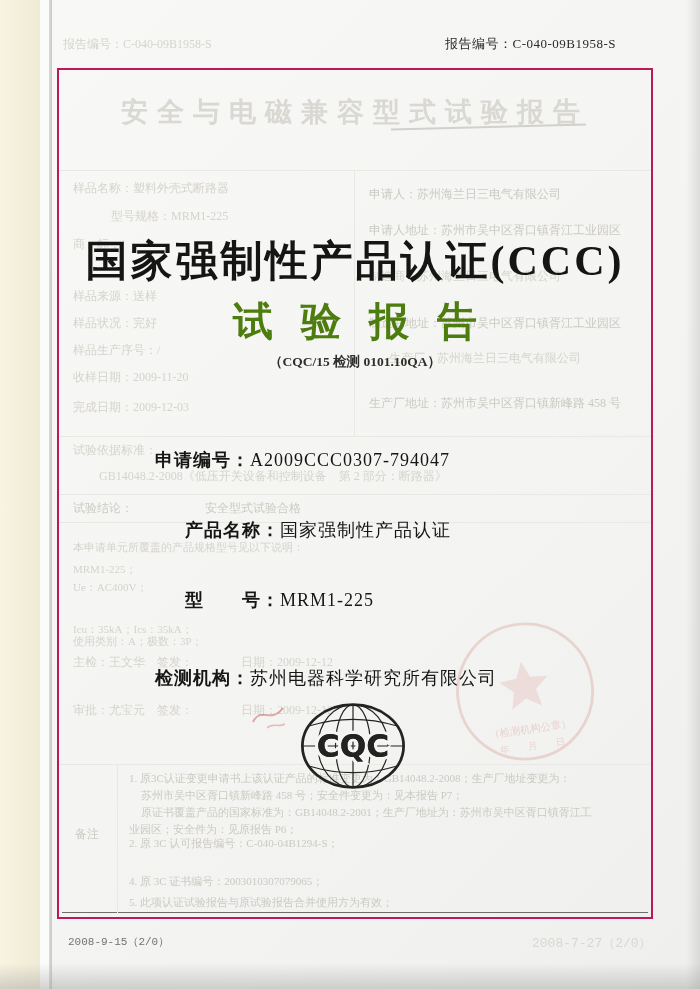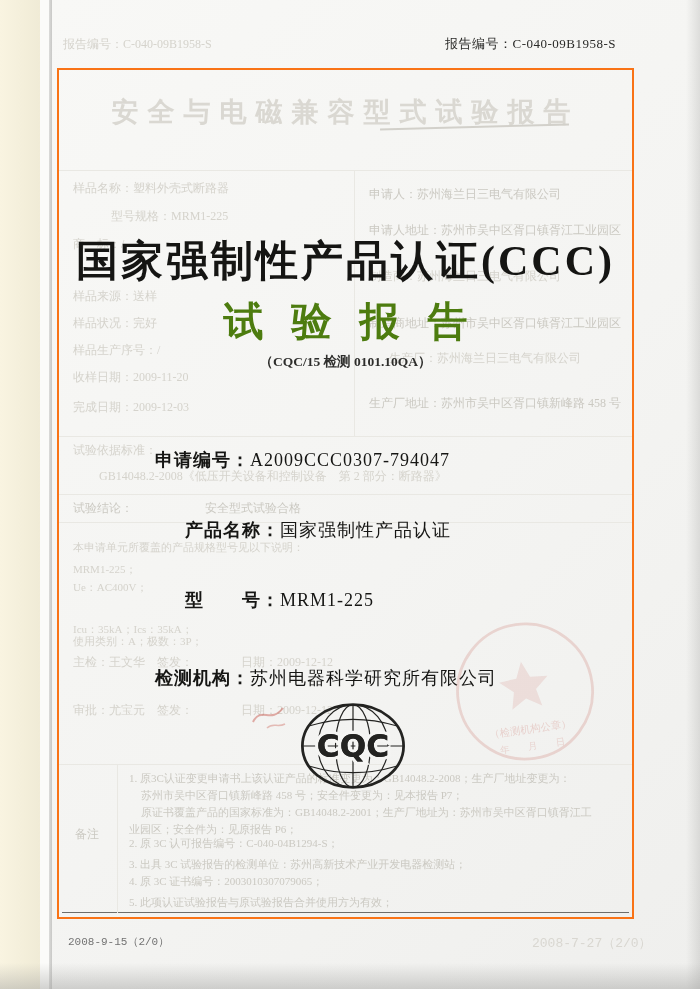--- a/index.html
+++ b/index.html
@@ -12,21 +12,21 @@
   .edge-line{position:absolute;left:49px;top:0;width:3px;height:989px;
     background:linear-gradient(to right,#c2c2c0,#9e9e9c);opacity:.55;}
   .page{position:absolute;left:52px;top:0;width:648px;height:989px;
     background:linear-gradient(135deg,#f8f8f6 0%,#f4f4f2 55%,#efefed 100%);}
   .bottom-shade{position:absolute;left:0;bottom:0;width:700px;height:26px;
     background:linear-gradient(to bottom,rgba(160,160,158,0),rgba(160,160,158,.45));}
   .right-shade{position:absolute;right:0;top:0;width:14px;height:989px;
     background:linear-gradient(to right,rgba(150,150,148,0),rgba(150,150,148,.25));}
   
   .frame{position:absolute;left:57px;top:68px;width:573px;height:847px;
-    border:2px solid #f97316;background:transparent;}
+    border:2px solid #be185d;background:transparent;padding-left:19px;}
   .frame-inner-bottom{position:absolute;left:3px;right:3px;bottom:4px;height:1px;background:#6d6d6b;}
   
   .ghost{color:#d5d3cc;}
   .ghost2{color:#cbc9c2;}
   .ghost-title{font-weight:bold;font-size:27px;letter-spacing:9px;color:#dad8d2;width:100%;text-align:center;}
   .ghost-line{font-size:12px;}
   .ghost-small{font-size:11px;}
   .ghost-strike{position:absolute;height:2px;background:#d2d0ca;transform:rotate(-1.5deg);}
   .gridline{position:absolute;background:#e9e8e3;}
   .report-no{font-size:13px;color:#2a2a28;letter-spacing:.5px;}
@@ -94,21 +94,20 @@
 
     <div class="abs ghost-line ghost" style="left:14px;top:584px;">主检：王文华　签发：　　　　日期：2009-12-12</div>
     <div class="abs ghost-line ghost" style="left:14px;top:632px;">审批：尤宝元　签发：　　　　日期：2009-12-12</div>
 
     <div class="abs ghost-line ghost2" style="left:16px;top:756px;">备注</div>
     <div class="abs ghost-small ghost2" style="left:70px;top:701px;">1. 原3C认证变更申请书上该认证产品的标准变更为：GB14048.2-2008；生产厂地址变更为：</div>
     <div class="abs ghost-small ghost2" style="left:82px;top:718px;">苏州市吴中区胥口镇新峰路 458 号；安全件变更为：见本报告 P7；</div>
     <div class="abs ghost-small ghost2" style="left:82px;top:735px;">原证书覆盖产品的国家标准为：GB14048.2-2001；生产厂地址为：苏州市吴中区胥口镇胥江工</div>
     <div class="abs ghost-small ghost2" style="left:70px;top:752px;">业园区；安全件为：见原报告 P6；</div>
     <div class="abs ghost-small ghost2" style="left:70px;top:766px;">2. 原 3C 认可报告编号：C-040-04B1294-S；</div>
-    <div class="abs ghost-small ghost2" style="left:70px;top:787px;">3. 出具 3C 试验报告的检测单位：苏州高新技术产业开发电器检测站；</div>
     <div class="abs ghost-small ghost2" style="left:70px;top:804px;">4. 原 3C 证书编号：2003010307079065；</div>
     <div class="abs ghost-small ghost2" style="left:70px;top:825px;">5. 此项认证试验报告与原试验报告合并使用方为有效；</div>
 
     <div class="abs title1" style="top:163px;left:0;">国家强制性产品认证(CCC)</div>
     <div class="abs title2" style="top:224px;left:0;">试验报告</div>
     <div class="abs subtitle" style="top:283px;left:0;">（CQC/15 检测 0101.10QA）</div>
 
     <div class="abs field" style="left:96px;top:378px;">
       <span class="lbl">申请编号：</span><span>A2009CCC0307-794047</span>
     </div>

